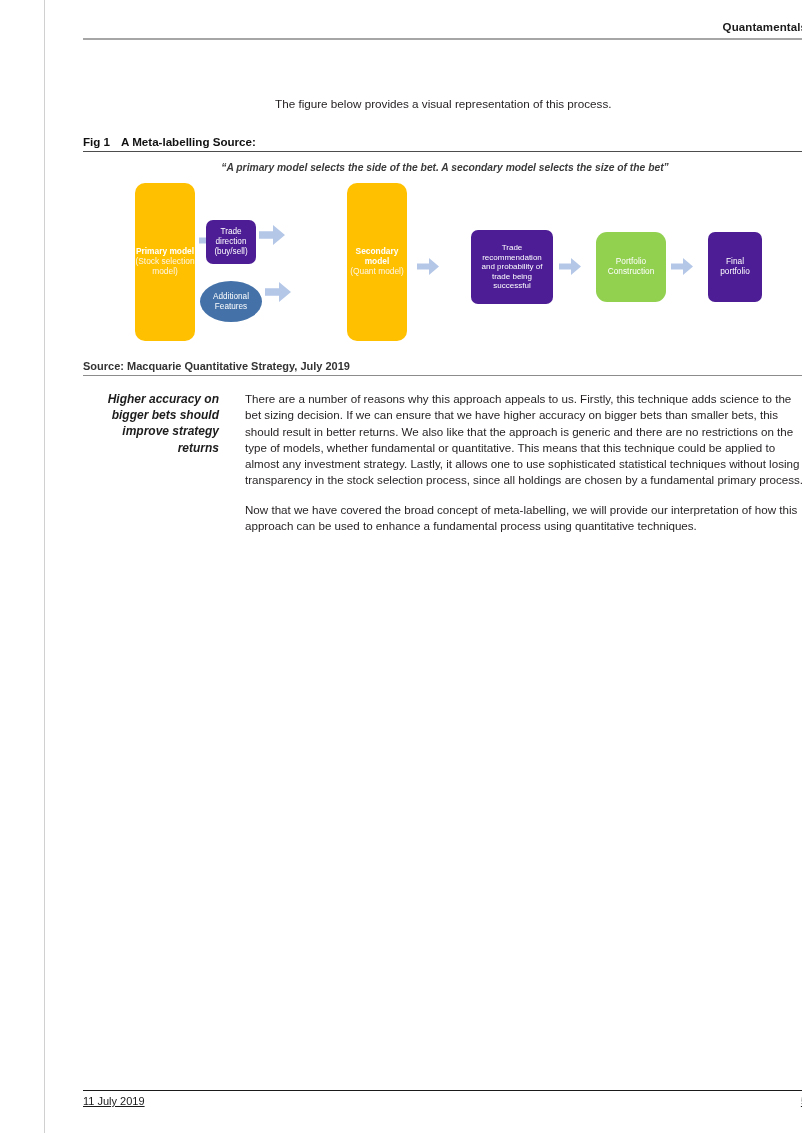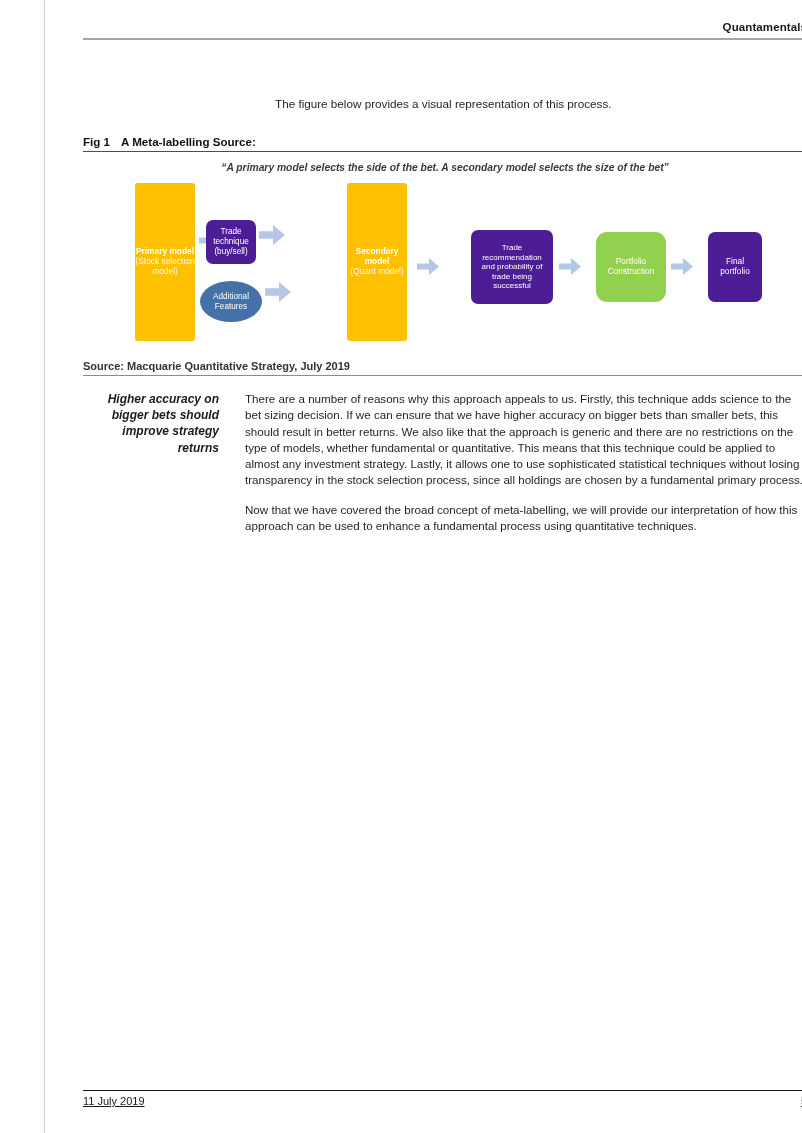--- a/index.html
+++ b/index.html
@@ -99,21 +99,21 @@
     box-sizing: border-box;
     display: flex;
     flex-direction: column;
     align-items: center;
     justify-content: center;
     text-align: center;
     color: #ffffff;
     line-height: 1.18;
   }
   .node .ln { display: block; }
-  .amber { background: #FFC000; border-radius: 3px; }
+  .amber { background: #FFC000; border-radius: 10px; }
   .blue  { background: #4c1d95; border-radius: 7px; }
   .green { background: #92D050; border-radius: 11px; }
   .ellipse { background: #4472A8; border-radius: 50%; }
 
   
   #node-primary   { left: 52px;  top: 5px;   width: 60px;  height: 158px; font-size: 8.4px; }
   #node-trade-dir { left: 123px; top: 42px;  width: 50px;  height: 44px;  font-size: 8.2px; }
   #node-add-feat  { left: 117px; top: 103px; width: 62px;  height: 41px;  font-size: 8.2px; }
   #node-secondary { left: 264px; top: 5px;   width: 60px;  height: 158px; font-size: 8.4px; }
   #node-trade-rec { left: 388px; top: 52px;  width: 82px;  height: 74px;  font-size: 8.0px; }
@@ -231,21 +231,21 @@
     </div>
 
     <div class="arrow" id="arrow-1">
       <svg width="22" height="17" viewBox="0 0 22 17" aria-hidden="true">
         <path d="M0 5.4 H12 V0 L22 8.5 L12 17 V11.6 H0 Z" fill="#B4C7E7"></path>
       </svg>
     </div>
 
     <div class="node blue" id="node-trade-dir">
       <span class="ln">Trade</span>
-      <span class="ln">technique</span>
+      <span class="ln">direction</span>
       <span class="ln">(buy/sell)</span>
     </div>
 
     <div class="arrow" id="arrow-2">
       <svg width="26" height="20" viewBox="0 0 26 20" aria-hidden="true">
         <path d="M0 6.3 H14 V0 L26 10 L14 20 V13.7 H0 Z" fill="#B4C7E7"></path>
       </svg>
     </div>
 
     <div class="node ellipse" id="node-add-feat">

